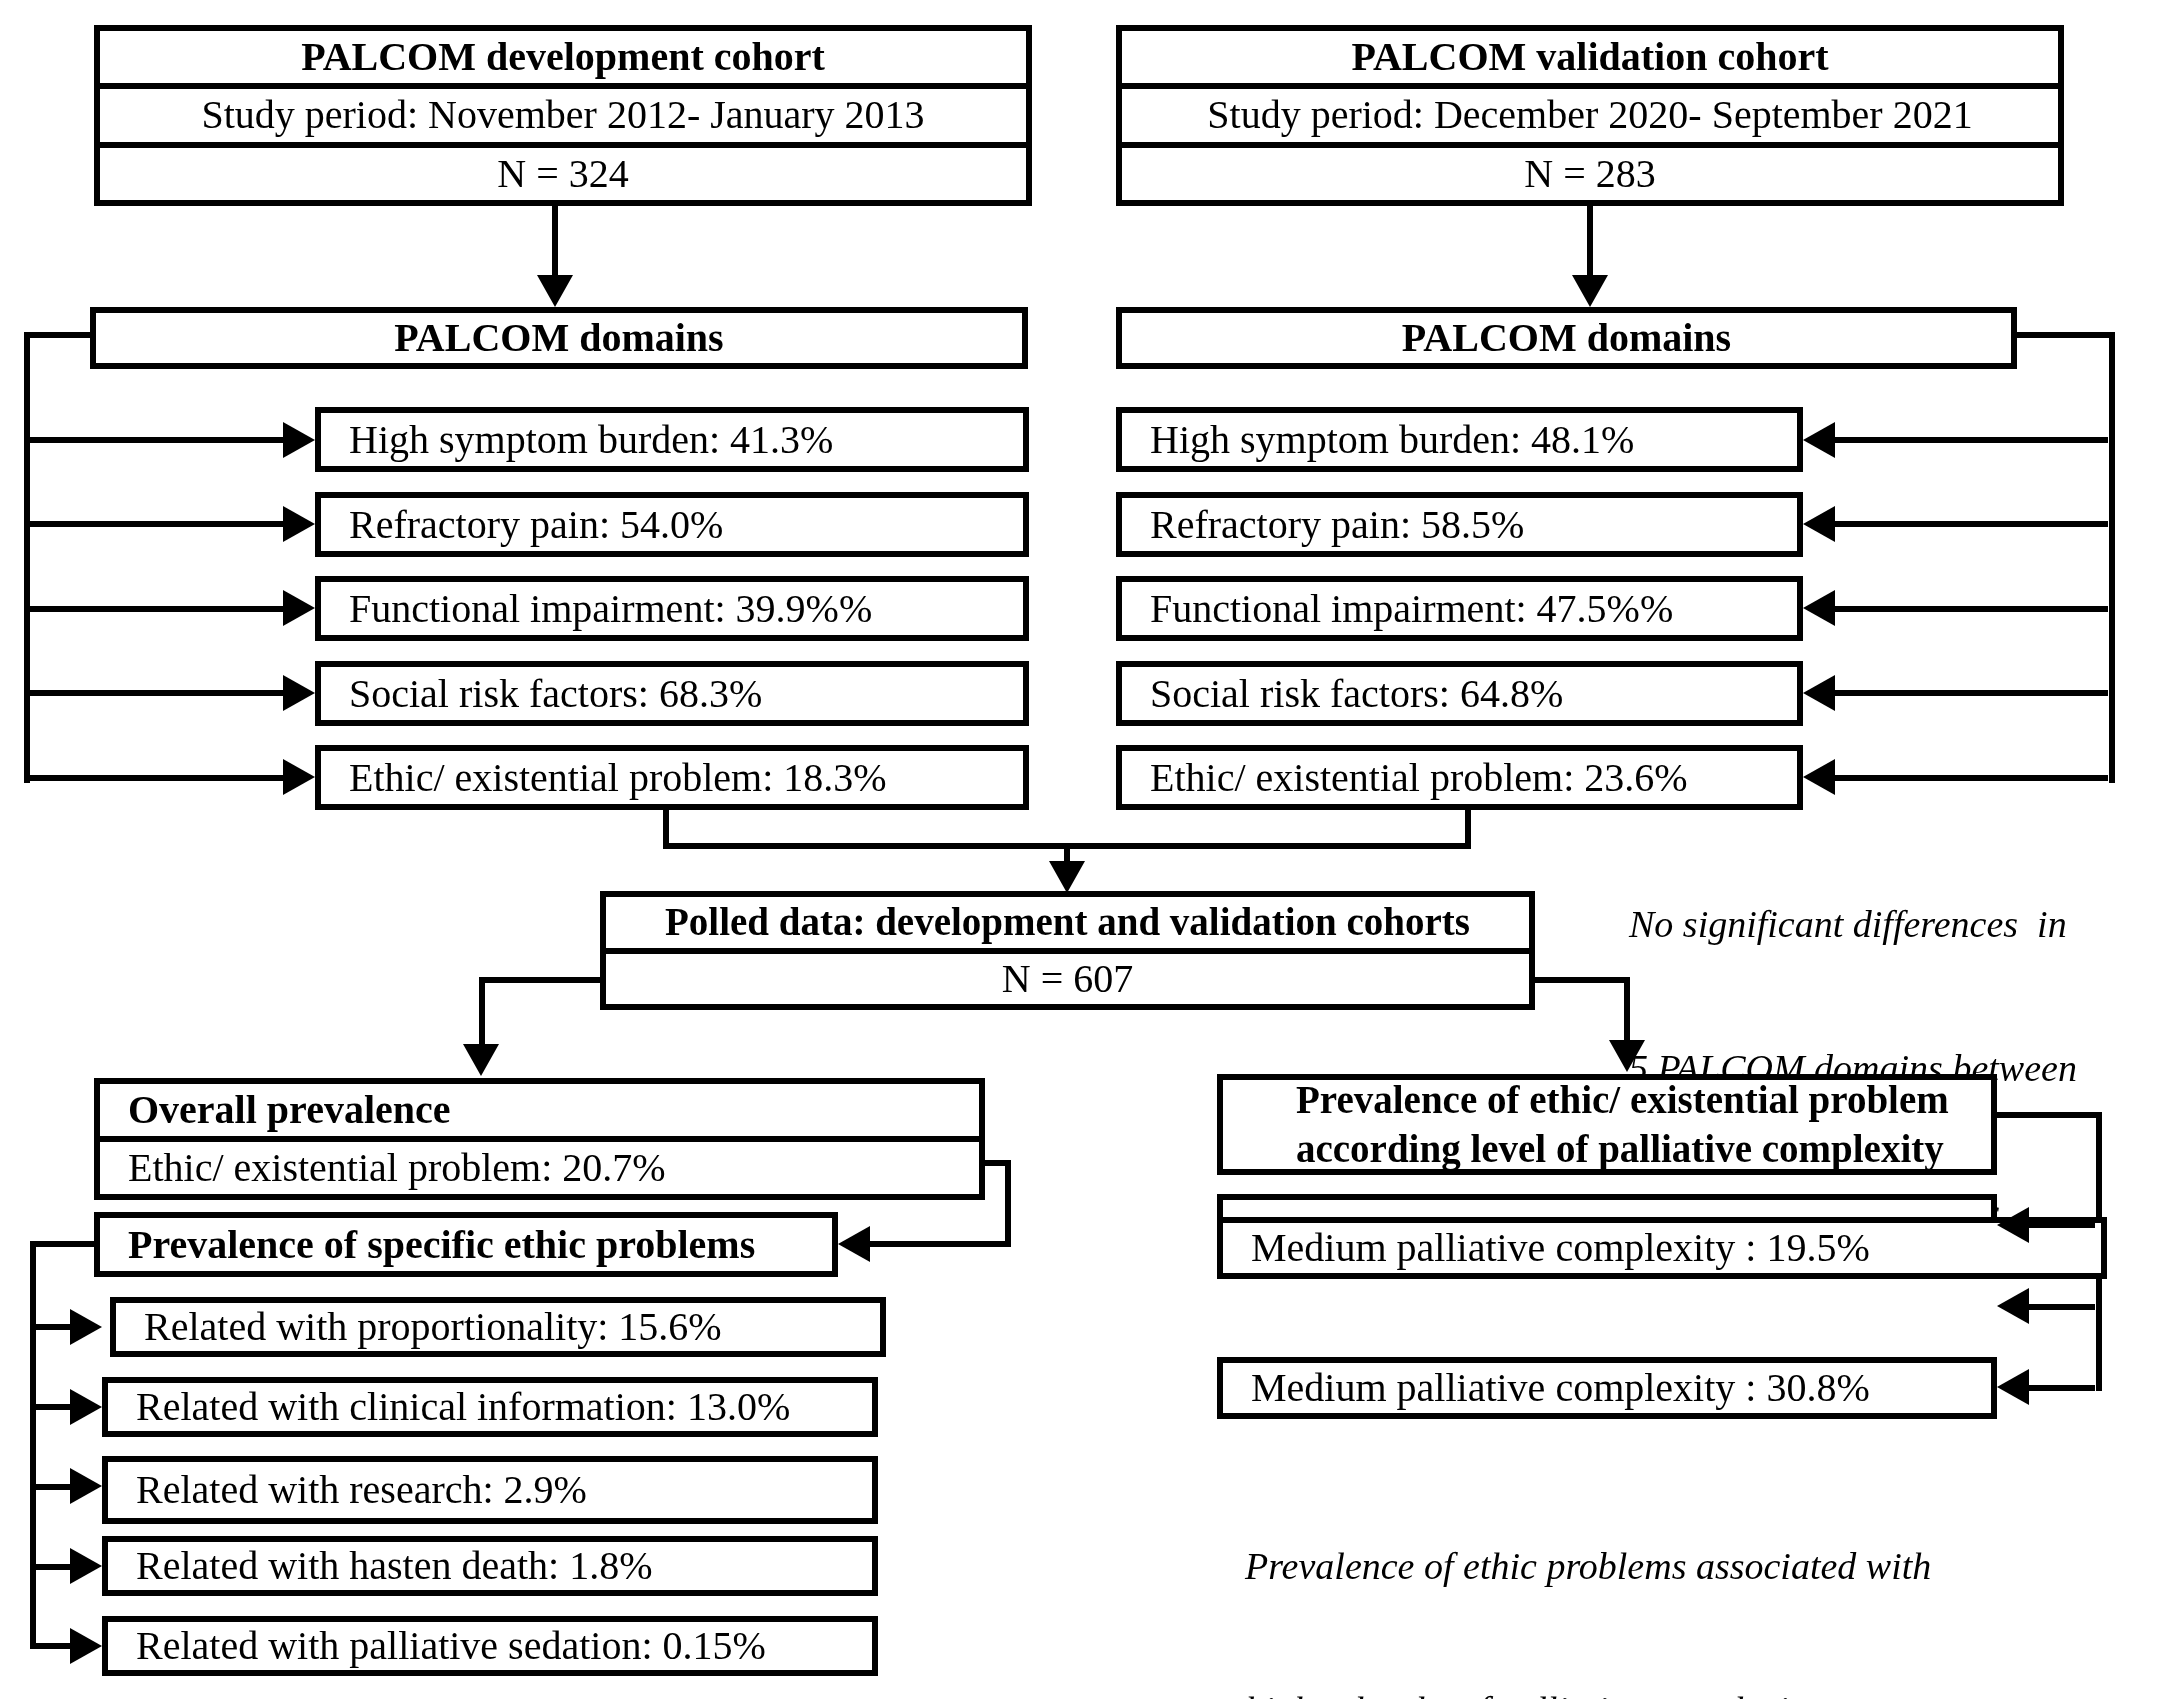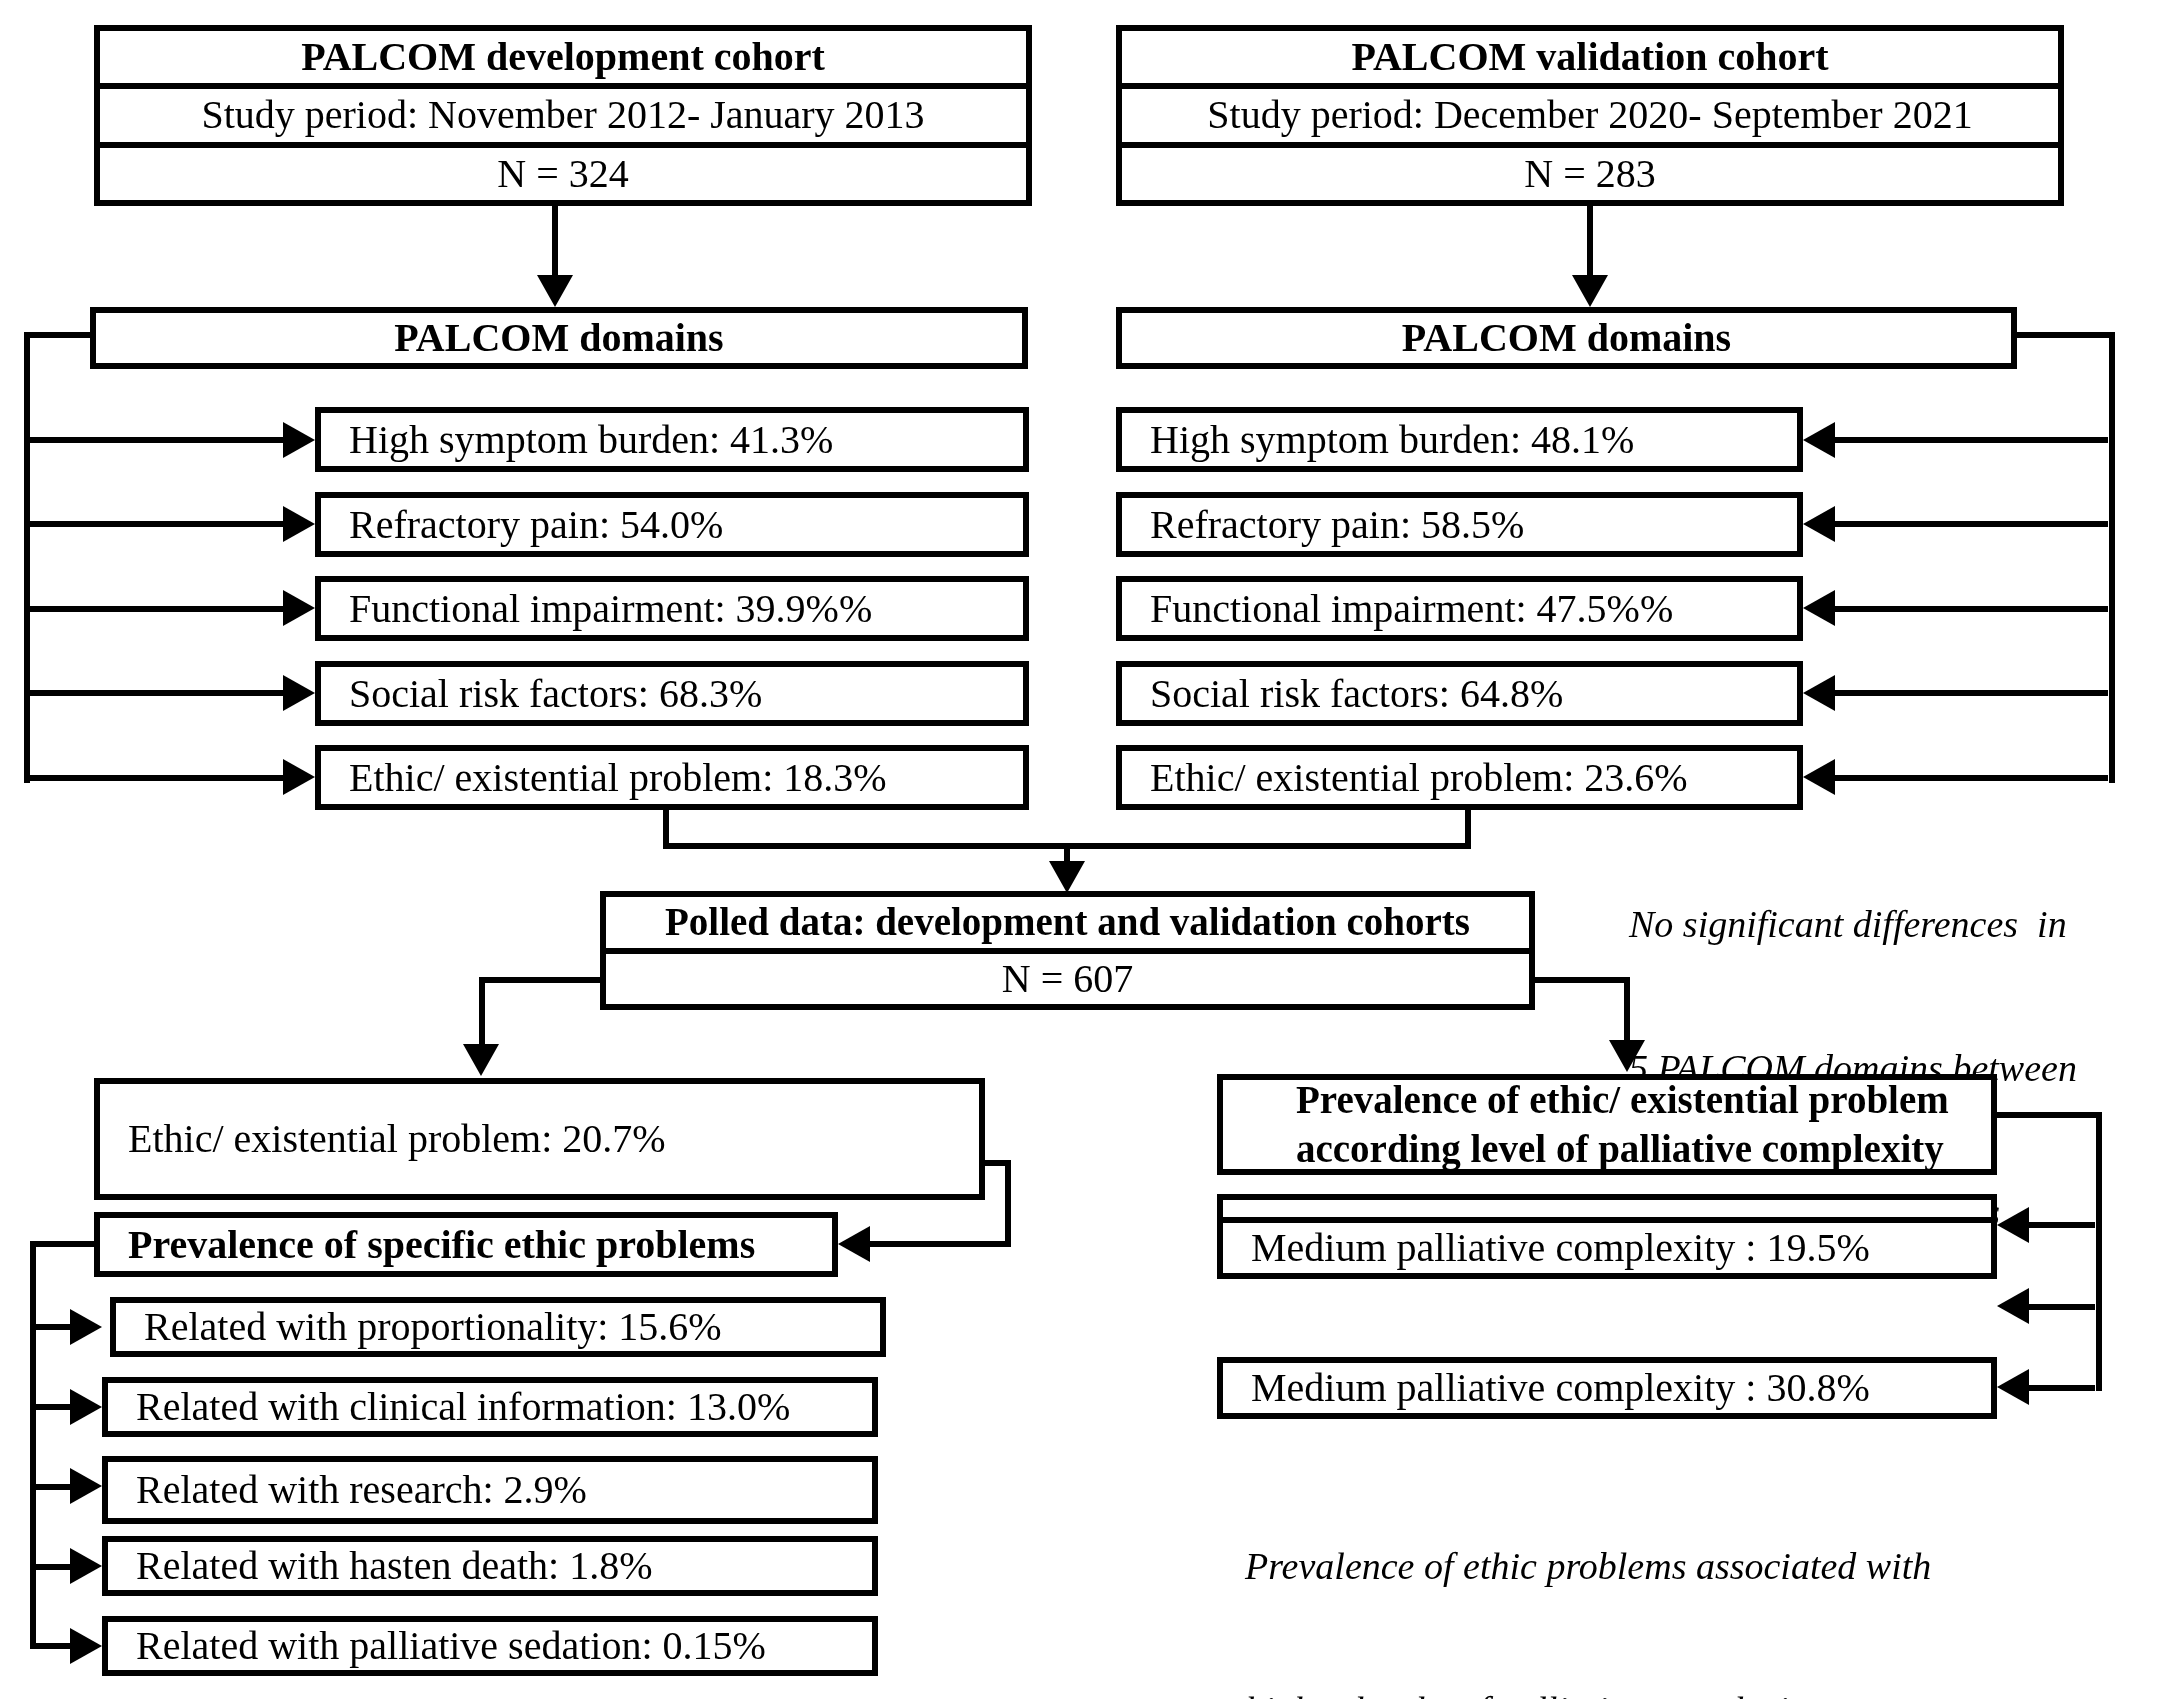--- a/index.html
+++ b/index.html
@@ -131,20 +131,21 @@
 
   <div class="hl" style="left:479px;top:977px;width:121px"></div>
   <div class="vl" style="left:479px;top:977px;height:70px"></div>
   <div class="tri tri-d" style="left:463px;top:1044px"></div>
 
   <div class="hl" style="left:1535px;top:977px;width:95px"></div>
   <div class="vl" style="left:1624px;top:977px;height:67px"></div>
   <div class="tri tri-d" style="left:1609px;top:1040px"></div>
 
   <div class="box" style="left:94px;top:1078px;width:891px;height:122px">
+    <div class="row left b">Overall prevalence</div>
     <div class="row left">Ethic/ existential problem: 20.7%</div>
   </div>
 
   <div class="hl" style="left:985px;top:1160px;width:26px"></div>
   <div class="vl" style="left:1005px;top:1160px;height:87px"></div>
   <div class="hl" style="left:866px;top:1241px;width:145px"></div>
   <div class="tri tri-l" style="left:838px;top:1226px"></div>
 
   <div class="box" style="left:94px;top:1212px;width:744px;height:65px">
     <div class="row left b">Prevalence of specific ethic problems</div>
@@ -186,21 +187,21 @@
       <div>according level of palliative complexity</div>
     </div>
   </div>
 
   <div class="hl" style="left:1997px;top:1112px;width:105px"></div>
   <div class="vl" style="left:2096px;top:1112px;height:279px"></div>
 
   <div class="box" style="left:1217px;top:1194px;width:780px;height:78px">
     <div class="row left">Low palliative complexity : 4.5%</div>
   </div>
-  <div class="box" style="left:1217px;top:1217px;width:780px;height:62px">
+  <div class="box" style="left:1217px;top:1217px;width:890px;height:62px">
     <div class="row left">Medium palliative complexity : 19.5%</div>
   </div>
   <div class="box" style="left:1217px;top:1357px;width:780px;height:62px">
     <div class="row left">Medium palliative complexity : 30.8%</div>
   </div>
 
   <div class="hl" style="left:2021px;top:1222px;width:74px"></div>
   <div class="tri tri-l" style="left:1997px;top:1207px"></div>
   <div class="hl" style="left:2021px;top:1304px;width:74px"></div>
   <div class="tri tri-l" style="left:1997px;top:1288px"></div>

